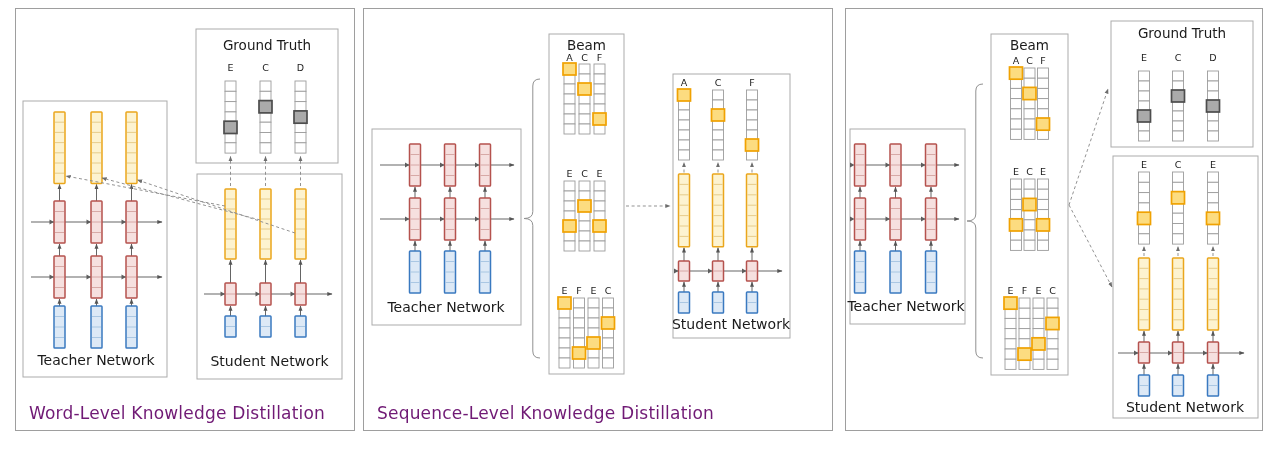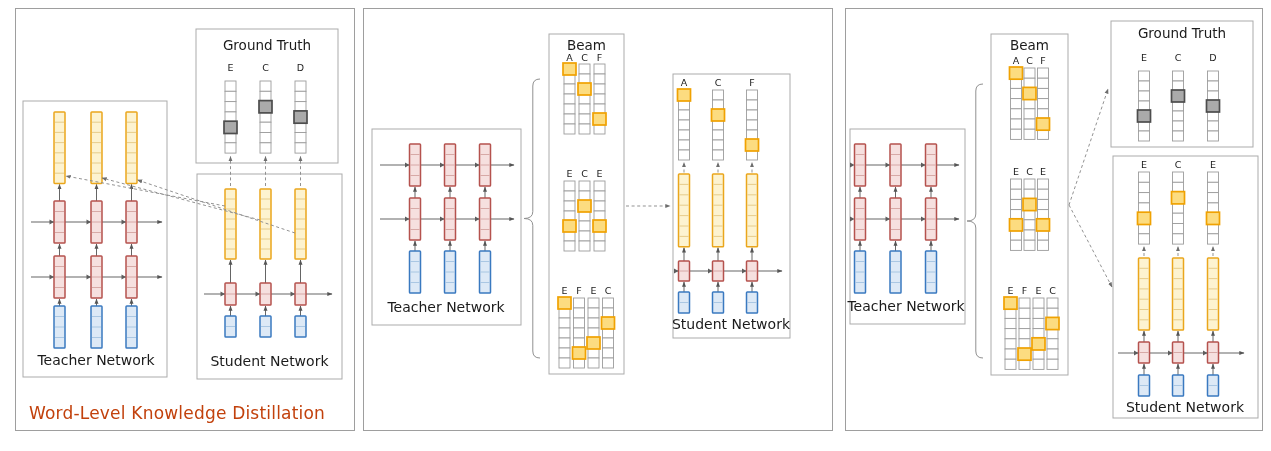--- a/index.html
+++ b/index.html
@@ -1,21 +1,21 @@
 <!DOCTYPE html>
 <html><head>
 <meta charset="utf-8">
 <style>
   html,body{margin:0;padding:0;background:#fff;}
   #figure{position:relative;width:1271px;height:451px;background:#fff;
           font-family:"DejaVu Sans","Liberation Sans",sans-serif;}
   .panel{position:absolute;top:8px;height:423px;background:#fff;
          border:1px solid #9e9e9e;box-sizing:border-box;}
   .panel svg{position:absolute;left:0;top:0;}
-  .caption{position:absolute;left:13px;bottom:7px;font-size:17px;color:#c2410c;
+  .caption{position:absolute;left:13px;bottom:7px;font-size:17px;color:#701a75;
            letter-spacing:.2px;white-space:nowrap;}
   svg text{font-family:"DejaVu Sans","Liberation Sans",sans-serif;fill:#1b1b1b;}
 </style>
 </head>
 <body>
 
 <div id="figure">
 
   <section class="panel" id="panel0" style="left:15px;width:340px;">
     <svg id="svg0" width="338" height="421" viewBox="0 0 338 421">
@@ -544,20 +544,21 @@
               <rect x="382.5" y="131" width="11" height="10" fill="#ffffff" stroke="#9c9c9c" stroke-width="0.9"></rect>
               <rect x="382.5" y="141" width="11" height="10" fill="#ffffff" stroke="#9c9c9c" stroke-width="0.9"></rect>
               <rect x="381.5" y="130" width="13" height="12" fill="#fcdc80" stroke="#f0a202" stroke-width="1.7"></rect>
             </g>
           </g>
           <line x1="320" y1="163.5" x2="320" y2="153.5" stroke="#8c8c8c" stroke-width="0.95" stroke-dasharray="3,2.6" marker-end="url(#darr1)"></line>
           <line x1="354" y1="163.5" x2="354" y2="153.5" stroke="#8c8c8c" stroke-width="0.95" stroke-dasharray="3,2.6" marker-end="url(#darr1)"></line>
           <line x1="388" y1="163.5" x2="388" y2="153.5" stroke="#8c8c8c" stroke-width="0.95" stroke-dasharray="3,2.6" marker-end="url(#darr1)"></line>
         </g>
       </svg>
+    <div class="caption">Sequence-Level Knowledge Distillation</div>
   </section>
 
   <section class="panel" id="panel2" style="left:845px;width:418px;">
     <svg id="svg2" width="416" height="421" viewBox="0 0 416 421">
         <defs>
           <marker id="arr2" viewBox="0 0 10 10" refX="9" refY="5" markerWidth="5.5" markerHeight="5.5" orient="auto">
             <path d="M0,1.2 L10,5 L0,8.8 Z" fill="#555"></path>
           </marker>
           <marker id="darr2" viewBox="0 0 10 10" refX="9" refY="5" markerWidth="5.5" markerHeight="5.5" orient="auto">
             <path d="M0,1.2 L10,5 L0,8.8 Z" fill="#6e6e6e"></path>

